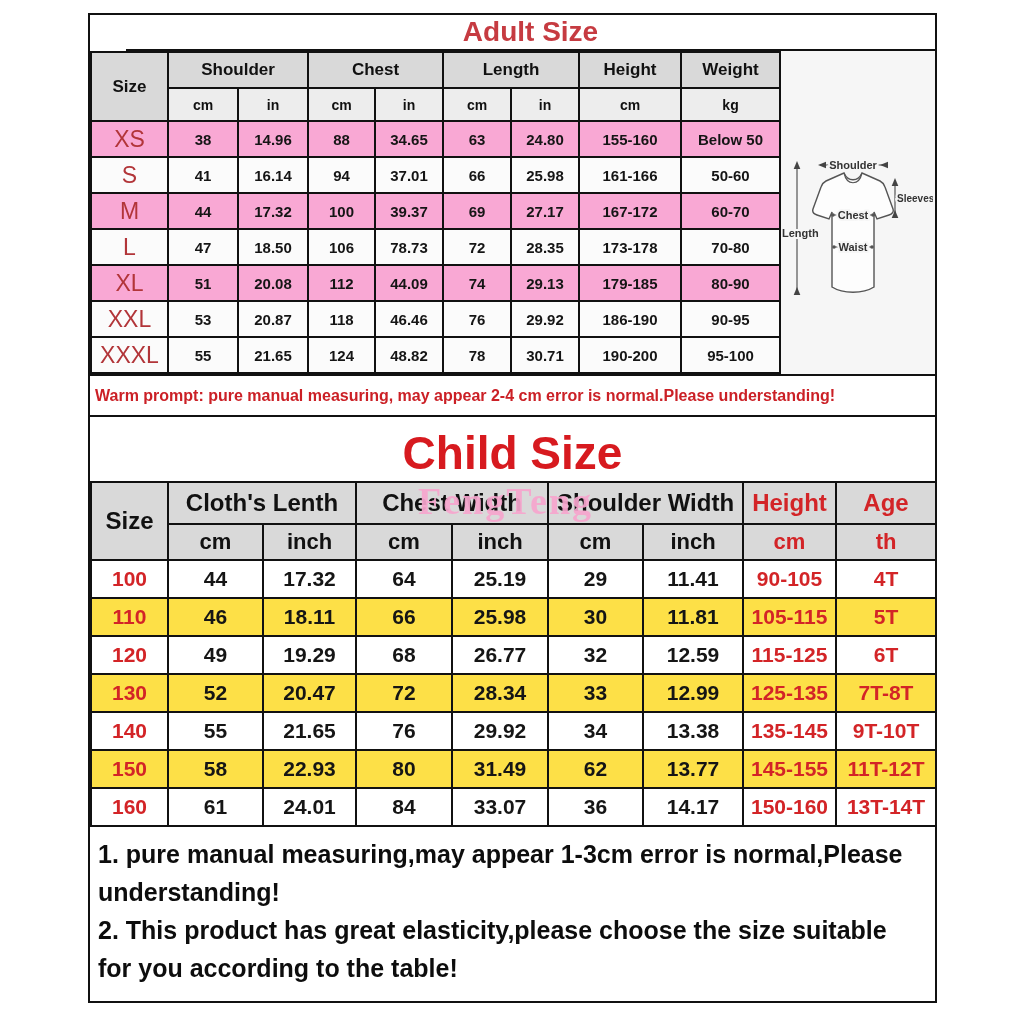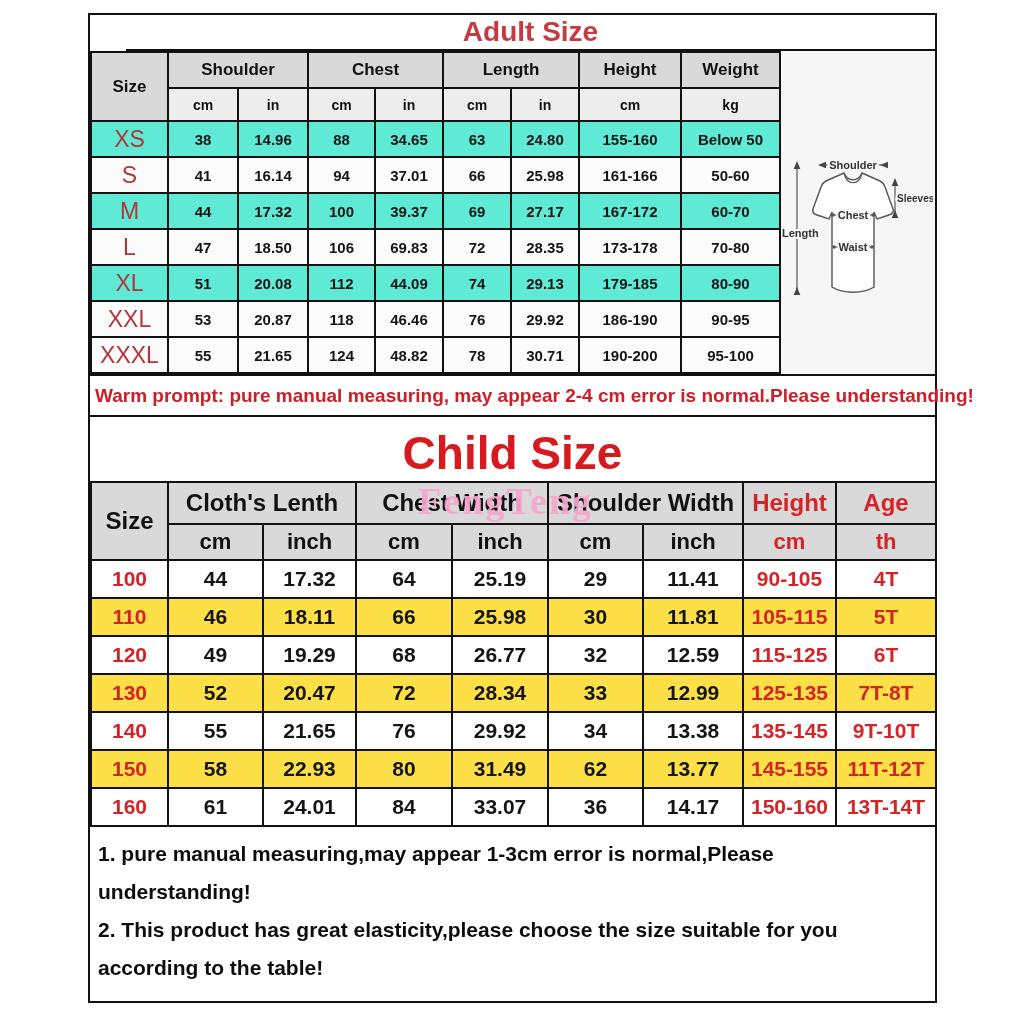--- a/index.html
+++ b/index.html
@@ -19,52 +19,52 @@
     margin-left:36px;
   }
   .adult-body{display:flex;align-items:stretch;}
   table{border-collapse:collapse;table-layout:fixed;}
   th,td{border:2px solid #111;text-align:center;padding:0;overflow:hidden;white-space:nowrap;}
   .adult-table{width:689px;flex:0 0 689px;}
   .adult-table thead tr.group th{height:34px;background:#d9d9d9;font-size:17px;color:#111;}
   .adult-table thead tr.units th{height:31px;background:#ededed;font-size:14px;color:#111;}
   .adult-table th.size-head{background:#ededed;font-size:19px;color:#111;}
   .adult-table tbody td{height:32px;font-size:15px;font-weight:bold;background:#fbfbfb;color:#151515;}
-  .adult-table tbody tr.shaded td{background:#5eead4;}
+  .adult-table tbody tr.shaded td{background:#f9a8d4;}
   .adult-table tbody td:first-child{font-weight:400;font-size:23px;color:#b23539;}
   .diagram{flex:1 1 auto;background:#f6f6f6;position:relative;}
   .diagram svg{display:block;}
   .dlabel{font-family:"Liberation Sans",sans-serif;font-size:11px;font-weight:700;fill:#333;
           paint-order:stroke;stroke:#f6f6f6;stroke-width:4px;}
   .dlabel.small{font-size:10px;}
   .mline{stroke:#555;stroke-width:1.2;fill:none;}
   .shirt{stroke:#555;stroke-width:1.4;fill:#fdfdfd;}
   
   .warm-note{
     border-top:2px solid #111;border-bottom:2px solid #111;
     height:39px;line-height:39px;padding-left:5px;
-    color:#cb2026;font-weight:bold;font-size:19px;white-space:nowrap;
+    color:#cb2026;font-weight:bold;font-size:16px;white-space:nowrap;
   }
   
   .child-title{
     height:64px;line-height:72px;text-align:center;
     color:#d71a1f;font-size:46px;font-weight:bold;
   }
   .child-table{width:100%;}
   .child-table thead th{background:#d9d9d9;color:#111;}
   .child-table thead tr.group th{height:40px;font-size:24px;}
   .child-table thead tr.units th{height:34px;font-size:22px;}
   .child-table th.size-head{font-size:24px;}
   .child-table thead th.red{color:#d32427;}
   .child-table tbody td{height:36px;font-size:21px;font-weight:bold;background:#fff;color:#151515;}
   .child-table tbody tr.shaded td{background:#fde047;}
   .child-table tbody td.red{color:#d32427;}
   .child-table tbody td:first-child{color:#d32427;}
   
-  .footer-notes{padding:8px 12px 14px 8px;font-size:21px;font-weight:bold;line-height:38px;color:#0d0d0d;}
+  .footer-notes{padding:8px 12px 14px 8px;font-size:25px;font-weight:bold;line-height:38px;color:#0d0d0d;}
   
   .watermark{
     position:absolute;top:464px;left:50%;transform:translateX(-54%);
     font-family:"Liberation Serif",serif;font-size:38px;font-weight:bold;
     letter-spacing:2px;color:#f7a6ce;opacity:.92;z-index:5;pointer-events:none;
   }
 </style>
 </head>
 <body>
 
@@ -137,21 +137,21 @@
             <td>69</td>
             <td>27.17</td>
             <td>167-172</td>
             <td>60-70</td>
           </tr>
           <tr>
             <td>L</td>
             <td>47</td>
             <td>18.50</td>
             <td>106</td>
-            <td>69.83</td>
+            <td>78.73</td>
             <td>72</td>
             <td>28.35</td>
             <td>173-178</td>
             <td>70-80</td>
           </tr>
           <tr class="shaded">
             <td>XL</td>
             <td>51</td>
             <td>20.08</td>
             <td>112</td>

